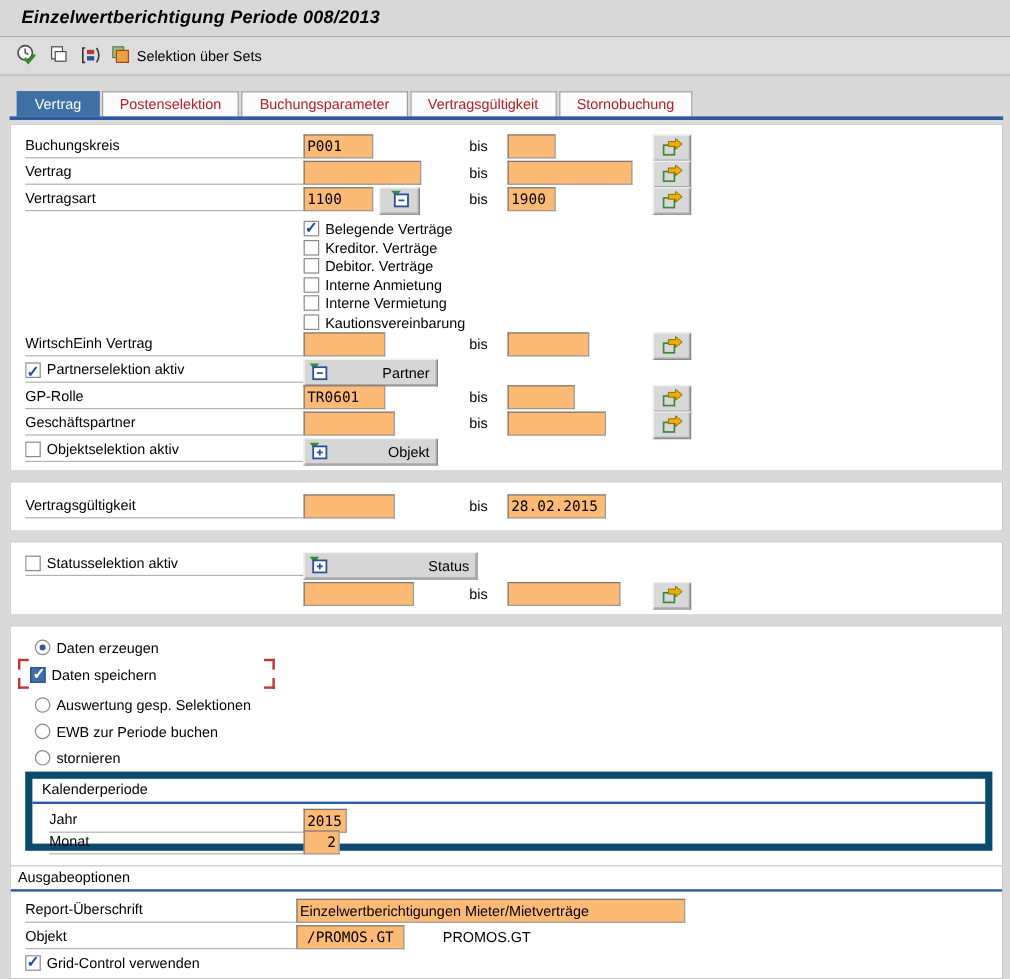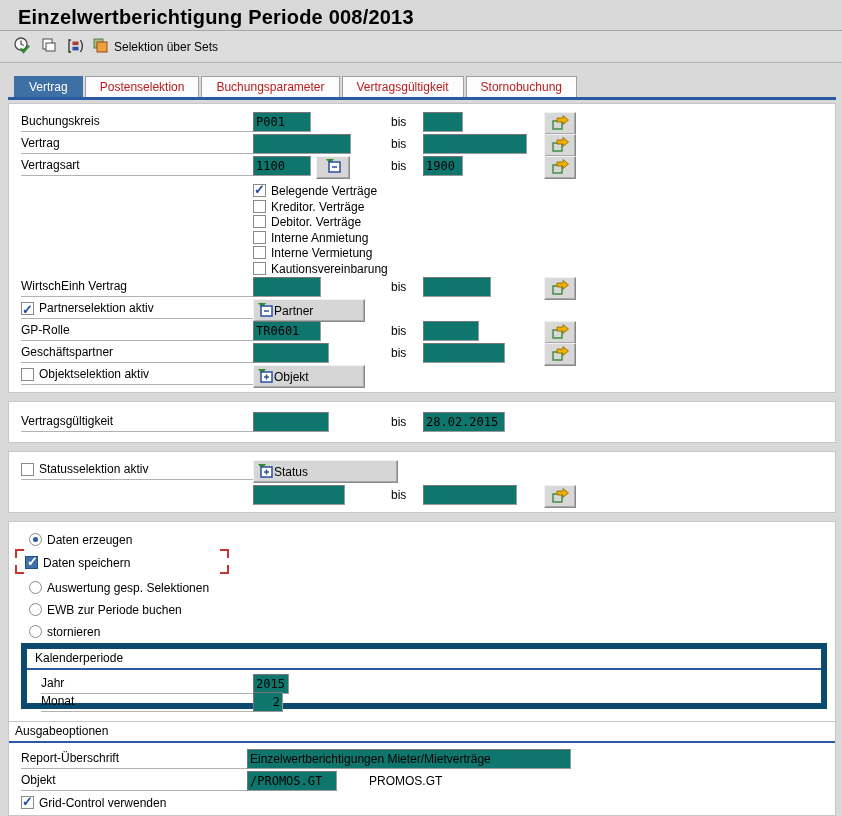--- a/index.html
+++ b/index.html
@@ -3,22 +3,22 @@
 <meta charset="utf-8">
 <style>
   html,body{margin:0;padding:0;}
   body{font-family:"Liberation Sans", sans-serif; background:#D6D6D6;}
   #screen{position:relative;width:842px;height:816px;background:#D9D9D9;overflow:hidden;
           font-size:12px;color:#000;}
 
   
   .titlebar{position:absolute;top:0;left:0;width:842px;height:30px;background:#D8D8D8;
             border-bottom:1px solid #A8A8A8;}
-  .titlebar .title{position:absolute;left:18px;top:6px;font-size:20px;font-weight:bold;
-                   letter-spacing:.2px;}
+  .titlebar .title{position:absolute;left:18px;top:6px;font-size:15px;font-weight:bold;
+                   font-style:italic;letter-spacing:.2px;}
   .toolbar{position:absolute;top:31px;left:0;width:842px;height:31px;background:#DDDDDD;
            border-bottom:1px solid #B6B6B6;}
   .tbtn{position:absolute;top:5px;width:24px;height:22px;display:flex;align-items:center;
         justify-content:center;cursor:default;}
   .setsbtn{position:absolute;left:88px;top:5px;height:22px;display:flex;align-items:center;
            gap:5px;padding:0 4px;cursor:default;}
 
   
   .tabstrip{position:absolute;top:76px;left:14px;height:21px;display:flex;gap:2px;}
   .tab{height:20px;line-height:20px;padding:0 14px;background:#FCFCFC;
@@ -27,34 +27,34 @@
   .tabline{position:absolute;top:97px;left:8px;width:828px;height:3px;background:#2C5AA0;}
 
   
   .panel{position:absolute;left:8px;width:828px;background:#FFFFFF;border:1px solid #C6C6C6;
          box-sizing:border-box;}
   .frow{position:absolute;left:0;right:0;height:22px;}
   .flabel{position:absolute;left:12px;width:232px;height:19px;line-height:19px;
           border-bottom:1px solid #B2B2B2;white-space:nowrap;overflow:hidden;}
   .bis{position:absolute;left:382px;top:3px;}
   .tin{position:absolute;top:0;height:18px;border:1px solid #9B9B9B;border-top-color:#767676;
-       border-left-color:#767676;background:#0f766e;font-family:"DejaVu Sans Mono",monospace;
+       border-left-color:#767676;background:#fdba74;font-family:"DejaVu Sans Mono",monospace;
        font-size:12px;padding:0 2px;box-sizing:content-box;}
   .tin.sans{font-family:"Liberation Sans",sans-serif;}
   .tin.rt{text-align:right;}
 
   .selbtn{position:absolute;left:535px;top:0;width:30px;height:21px;background:#D8D8D8;
           border:1px solid #8A8A8A;border-top-color:#F2F2F2;border-left-color:#F2F2F2;
           box-shadow:inset -1px -1px 0 #A9A9A9;display:flex;align-items:center;
           justify-content:center;cursor:default;}
   .graybtn{position:absolute;top:0;height:21px;background:#D6D6D6;
            border:1px solid #8A8A8A;border-top-color:#F2F2F2;border-left-color:#F2F2F2;
            box-shadow:inset -1px -1px 0 #A9A9A9;display:flex;align-items:center;
            cursor:default;}
-  .graybtn .blabel{flex:1;text-align:left;padding-right:6px;}
+  .graybtn .blabel{flex:1;text-align:right;padding-right:6px;}
   .graybtn .bicon{margin-left:3px;display:flex;}
 
   
   .cbline{position:absolute;display:flex;align-items:center;gap:5px;height:15px;}
   .cb{width:13px;height:13px;background:#FFF;border:1px solid #8A8A8A;box-sizing:border-box;
       position:relative;flex:0 0 auto;}
   .cb.checked::after{content:"\2713";position:absolute;left:0px;top:-3px;color:#1F4FA0;
       font-weight:bold;font-size:13px;}
   .cb.focused{background:#4070A8;border-color:#1F4F8F;}
   .cb.focused::after{color:#FFF;left:1px;}
@@ -393,21 +393,21 @@
   <div class="panel" style="top:721px;height:95px;">
     <div class="gtitle" style="left:6px;">Ausgabeoptionen</div>
     <div class="gline" style="top:19px;"></div>
 
     <div class="frow" style="top:27px;">
       <div class="flabel" style="width:226px;">Report-Überschrift</div>
       <input class="tin sans" style="left: 238px; width: 318px;" value="Einzelwertberichtigungen Mieter/Mietverträge">
     </div>
     <div class="frow" style="top:49px;">
       <div class="flabel" style="width:226px;">Objekt</div>
-      <input class="tin" style="left: 238px; width: 84px;" value="/PROMOS.GT">
+      <input class="tin" style="left: 238px; width: 84px; text-align: center;" value="/PROMOS.GT">
       <span class="stext" style="left:360px;">PROMOS.GT</span>
     </div>
     <div class="cbline" style="left:12px;top:73px;">
       <span class="cb checked"></span>
       <span>Grid-Control verwenden</span>
     </div>
   </div>
 
 </div>
 

